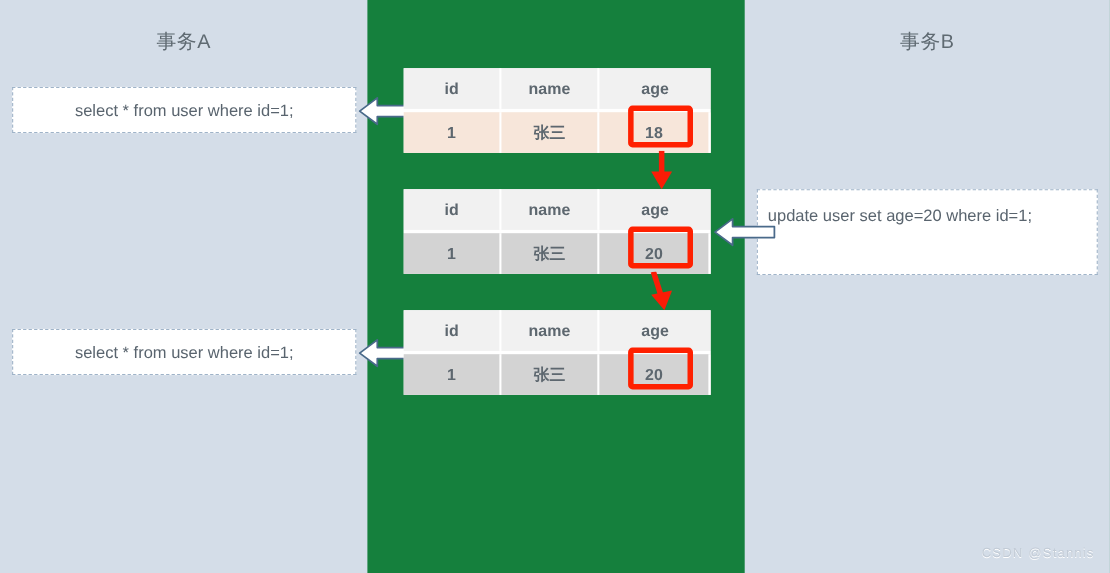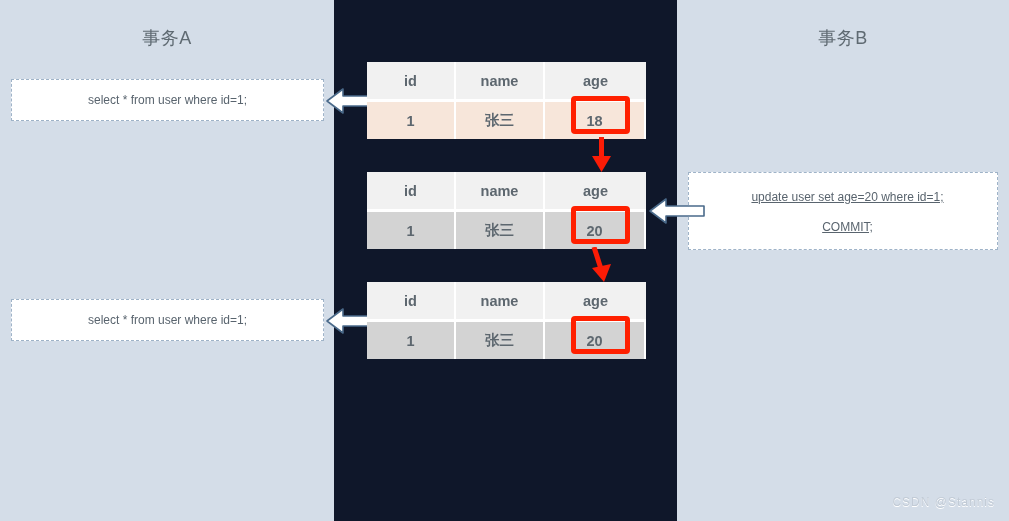--- a/index.html
+++ b/index.html
@@ -4,21 +4,21 @@
 <style>
   html, body {
     margin: 0;
     padding: 0;
     background: #ffffff;
   }
   #canvas {
     position: relative;
     width: 1009px;
     height: 521px;
-    background: #0f172a;
+    background: #15803d;
     font-family: "Liberation Sans", "DejaVu Sans", sans-serif;
     overflow: hidden;
   }
 
   
   .panel {
     position: absolute;
     top: 0;
     height: 521px;
     background: #d4dde8;
@@ -36,36 +36,35 @@
     letter-spacing: .5px;
   }
 
   
   .sqlbox {
     position: absolute;
     background: #ffffff;
     border: 1px dashed #9fb3c8;
     box-sizing: border-box;
     color: #59646e;
-    font-size: 12px;
-    text-align: center;
+    font-size: 15px;
   }
   #sql-a1 {
     left: 11px; top: 79px; width: 313px; height: 42px;
     display: flex; align-items: center; justify-content: center;
   }
   #sql-a2 {
     left: 11px; top: 299px; width: 313px; height: 42px;
     display: flex; align-items: center; justify-content: center;
   }
   #sql-b1 {
     left: 688px; top: 172px; width: 310px; height: 78px;
     padding: 9px 0 0 9px;
   }
-  #sql-b1 .line { line-height: 30px; white-space: nowrap; text-decoration: underline; }
+  #sql-b1 .line { line-height: 30px; white-space: nowrap; }
 
   
   .blockarrow { position: absolute; }
 
   
   .dtable {
     position: absolute;
     left: 367px;
     width: 279px;
     background: #ffffff;
@@ -141,21 +140,20 @@
   <div class="sqlbox" id="sql-a2">
     <span>select * from user where id=1;</span>
   </div>
 
   <div class="panel" id="panel-b">
     <div class="panel-title">事务B</div>
   </div>
 
   <div class="sqlbox" id="sql-b1">
     <div class="line">update user set age=20 where id=1;</div>
-    <div class="line">COMMIT;</div>
   </div>
 
   <svg class="blockarrow" style="left:325px; top:86px;" width="58" height="30" viewBox="0 0 58 30">
     <polygon points="2,15 18,3 18,10 56,10 56,20 18,20 18,27" fill="#ffffff" stroke="#4a6a8a" stroke-width="1.6" stroke-linejoin="round"></polygon>
   </svg>
 
   <svg class="blockarrow" style="left:648px; top:196px;" width="58" height="30" viewBox="0 0 58 30">
     <polygon points="2,15 18,3 18,10 56,10 56,20 18,20 18,27" fill="#ffffff" stroke="#4a6a8a" stroke-width="1.6" stroke-linejoin="round"></polygon>
   </svg>
 

